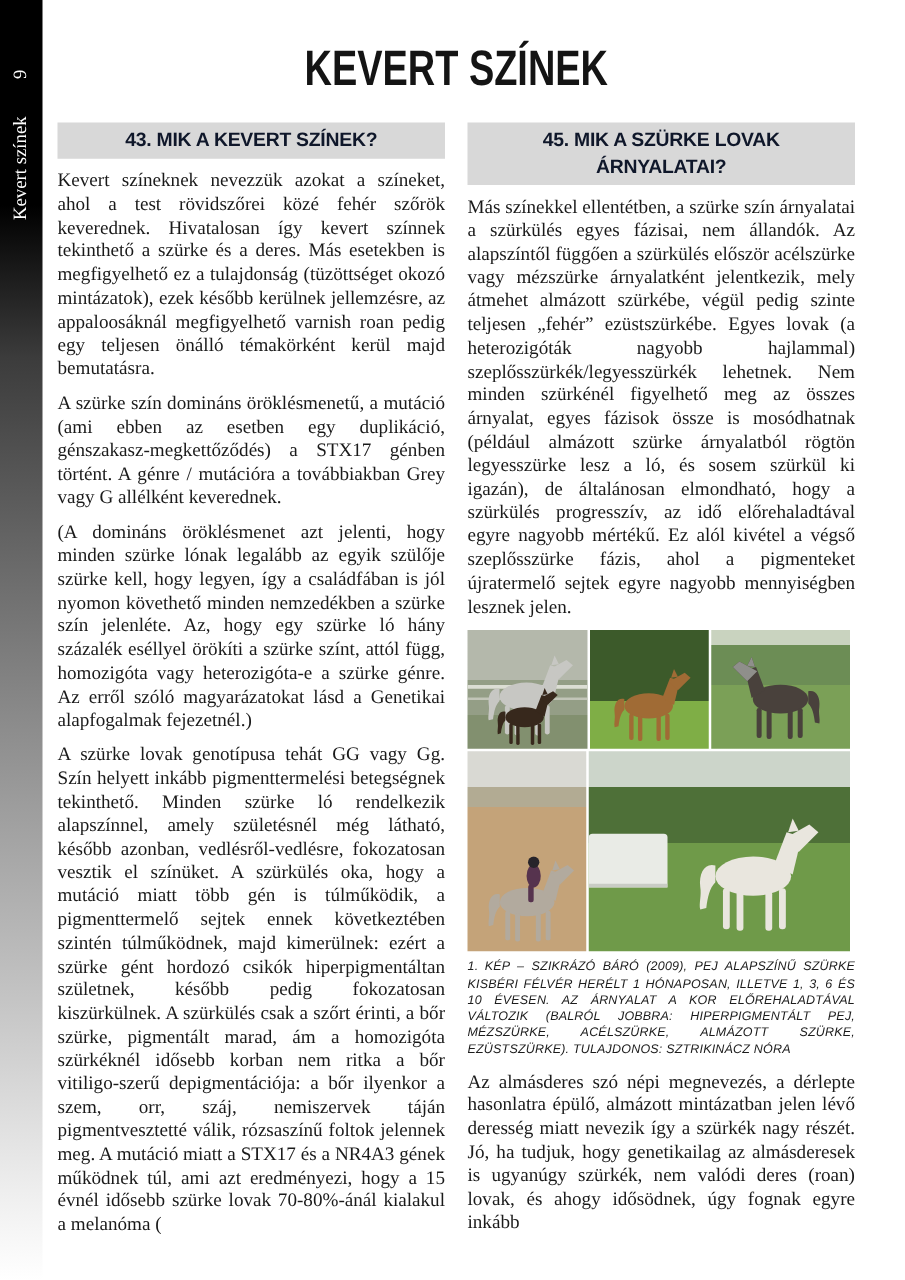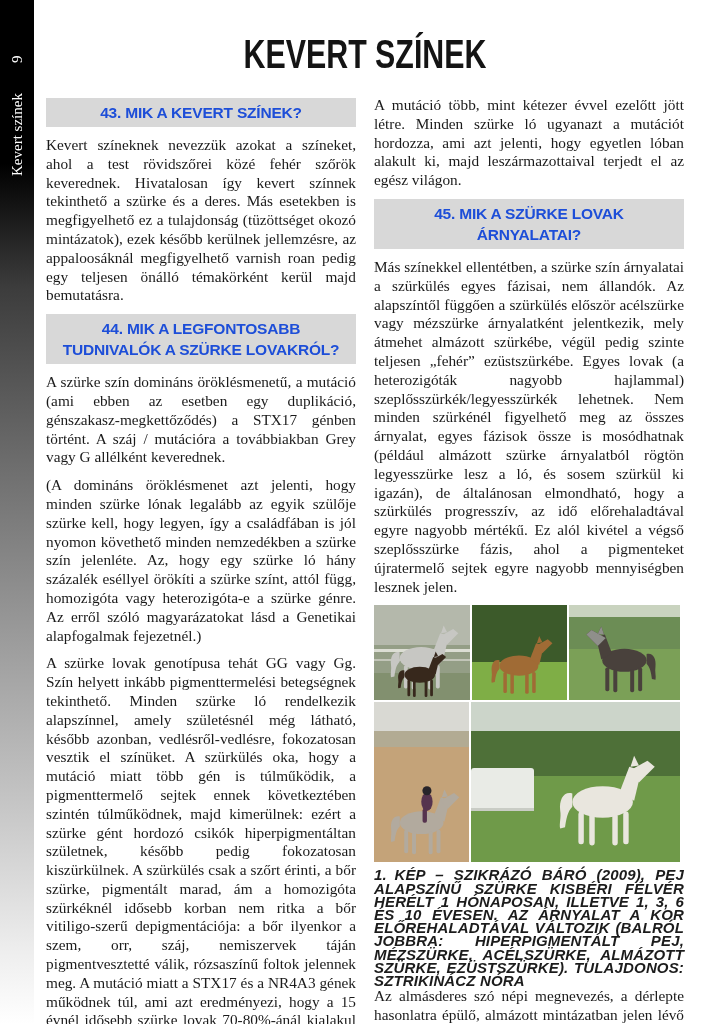--- a/index.html
+++ b/index.html
@@ -17,57 +17,55 @@
   .title{position:absolute;top:34px;left:46px;width:638px;margin:0;text-align:center;
     font-family:"Liberation Sans",sans-serif;font-weight:700;font-size:37px;
     color:#141414;transform:scale(.82,1.08);letter-spacing:0;}
   
   .col{position:absolute;top:96px;width:310px;font-size:15.3px;line-height:18.8px;
     text-align:justify;}
   .col.left{left:46px;}
   .col.right{left:374px;}
   .col p{margin:0 0 9px 0;}
   .col p .it{}
-  .qh{background:#d8d8d8;color:#1d4ed8;text-align:center;
+  .qh{background:#d8d8d8;color:#0f172a;text-align:center;
     font-family:"Liberation Sans",sans-serif;font-weight:700;font-size:15.5px;
     line-height:21px;letter-spacing:-0.2px;padding:4px 6px;margin:8px 0 9px 0;}
   .col > .qh:first-child{margin-top:2px;}
   
   .collage{width:306px;margin:3px 0 6px 0;}
   .crow{display:flex;gap:2px;margin-bottom:2px;}
   .photo{position:relative;overflow:hidden;}
   .photo svg{position:absolute;display:block;}
   .fence{position:absolute;left:0;top:46%;width:100%;height:3px;background:#e9e9e2;opacity:.85;}
   .fence2{position:absolute;left:0;top:56%;width:100%;height:2px;background:#d6d6cd;opacity:.7;}
   .caravan{position:absolute;left:0;bottom:32%;width:30%;height:27%;
     background:#e9ebe6;border-radius:3px 3px 0 0;box-shadow:inset 0 -3px 0 #c9ccc5;}
-  .caption{font-family:"Liberation Sans",sans-serif;font-style:italic;font-weight:700;
-    font-size:15px;line-height:13.2px;letter-spacing:.15px;text-align:justify;
-    color:#1c1c1c;margin:0 0 0 0;}
+  .caption{font-family:"Liberation Sans",sans-serif;font-style:italic;font-weight:400;
+    font-size:10px;line-height:13.2px;letter-spacing:.15px;text-align:justify;
+    color:#1c1c1c;margin:0 0 10px 0;}
 </style>
 </head>
 <body>
 
 <div class="page">
   <div class="sidebar">
     <div class="sidebar-rot">
       <span>Kevert színek</span><span class="sp"></span><span>9</span>
     </div>
   </div>
   <h1 class="title">KEVERT SZÍNEK</h1>
   <div class="col left" id="col-left">
       <div class="qh">43. MIK A KEVERT SZÍNEK?</div>
       <p><span>Kevert színeknek nevezzük azokat a színeket, ahol a test rövidszőrei közé fehér szőrök keverednek. Hivatalosan így kevert színnek tekinthető a szürke és a deres. Más esetekben is megfigyelhető ez a tulajdonság (tüzöttséget okozó mintázatok), ezek később kerülnek jellemzésre, az appaloosáknál megfigyelhető varnish roan pedig egy teljesen önálló témakörként kerül majd bemutatásra.</span></p>
-      <div class="qh">44. MIK A LEGFONTOSABB TUDNIVALÓK A SZÜRKE LOVAKRÓL?</div>
-      <p><span>A szürke szín domináns öröklésmenetű, a mutáció (ami ebben az esetben egy duplikáció, génszakasz-megkettőződés) a </span><span class="it">STX17</span><span> génben történt. A száj / mutációra a továbbiakban </span><span class="it">Grey</span><span> vagy </span><span class="it">G</span><span> allélként keverednek.</span></p>
+      <p><span>A szürke szín domináns öröklésmenetű, a mutáció (ami ebben az esetben egy duplikáció, génszakasz-megkettőződés) a </span><span class="it">STX17</span><span> génben történt. A génre / mutációra a továbbiakban </span><span class="it">Grey</span><span> vagy </span><span class="it">G</span><span> allélként keverednek.</span></p>
       <p><span>(A domináns öröklésmenet azt jelenti, hogy minden szürke lónak legalább az egyik szülője szürke kell, hogy legyen, így a családfában is jól nyomon követhető minden nemzedékben a szürke szín jelenléte. Az, hogy egy szürke ló hány százalék eséllyel örökíti a szürke színt, attól függ, homozigóta vagy heterozigóta-e a szürke génre. Az erről szóló magyarázatokat lásd a </span><span class="it">Genetikai alapfogalmak</span><span> fejezetnél.)</span></p>
       <p><span>A szürke lovak genotípusa tehát </span><span class="it">GG</span><span> vagy </span><span class="it">Gg</span><span>. Szín helyett inkább pigmenttermelési betegségnek tekinthető. Minden szürke ló rendelkezik alapszínnel, amely születésnél még látható, később azonban, vedlésről-vedlésre, fokozatosan vesztik el színüket. A szürkülés oka, hogy a mutáció miatt több gén is túlműködik, a pigmenttermelő sejtek ennek következtében szintén túlműködnek, majd kimerülnek: ezért a szürke gént hordozó csikók hiperpigmentáltan születnek, később pedig fokozatosan kiszürkülnek. A szürkülés csak a szőrt érinti, a bőr szürke, pigmentált marad, ám a homozigóta szürkéknél idősebb korban nem ritka a bőr vitiligo-szerű depigmentációja: a bőr ilyenkor a szem, orr, száj, nemiszervek táján pigmentvesztetté válik, rózsaszínű foltok jelennek meg. A mutáció miatt a </span><span class="it">STX17</span><span> és a </span><span class="it">NR4A3</span><span> gének működnek túl, ami azt eredményezi, hogy a 15 évnél idősebb szürke lovak 70-80%-ánál kialakul a melanóma (</span></p>
     </div>
   <div class="col right" id="col-right">
-      <p><span>A mutáció több, mint kétezer évvel ezelőtt jött létre. Minden szürke ló ugyanazt a mutációt hordozza, ami azt jelenti, hogy egyetlen lóban alakult ki, majd leszármazottaival terjedt el az egész világon.</span></p>
       <div class="qh">45. MIK A SZÜRKE LOVAK ÁRNYALATAI?</div>
       <p><span>Más színekkel ellentétben, a szürke szín árnyalatai a szürkülés egyes fázisai, nem állandók. Az alapszíntől függően a szürkülés először acélszürke vagy mézszürke árnyalatként jelentkezik, mely átmehet almázott szürkébe, végül pedig szinte teljesen „fehér” ezüstszürkébe. Egyes lovak (a heterozigóták nagyobb hajlammal) szeplősszürkék/legyesszürkék lehetnek. Nem minden szürkénél figyelhető meg az összes árnyalat, egyes fázisok össze is mosódhatnak (például almázott szürke árnyalatból rögtön legyesszürke lesz a ló, és sosem szürkül ki igazán), de általánosan elmondható, hogy a szürkülés progresszív, az idő előrehaladtával egyre nagyobb mértékű. Ez alól kivétel a végső szeplősszürke fázis, ahol a pigmenteket újratermelő sejtek egyre nagyobb mennyiségben lesznek jelen.</span></p>
       <div class="collage">
         <div class="crow">
           <div class="photo" style="width: 96px; height: 95px; background: linear-gradient(rgb(180, 184, 171) 0%, rgb(180, 184, 171) 42%, rgb(148, 158, 134) 42%, rgb(148, 158, 134) 72%, rgb(130, 144, 111) 72%, rgb(130, 144, 111) 100%);">
             <div class="fence"></div>
             <div class="fence2"></div>
             <svg viewBox="0 0 100 80" style="width:90%;left:4%;bottom:10%">
               <g fill="#c7c7c3" transform="">
                 <path d="M25 35 C18 33 14 40 15 49 C16 55 14 60 15 64 L19 63 C20 56 21 50 25 46 Z"></path>

